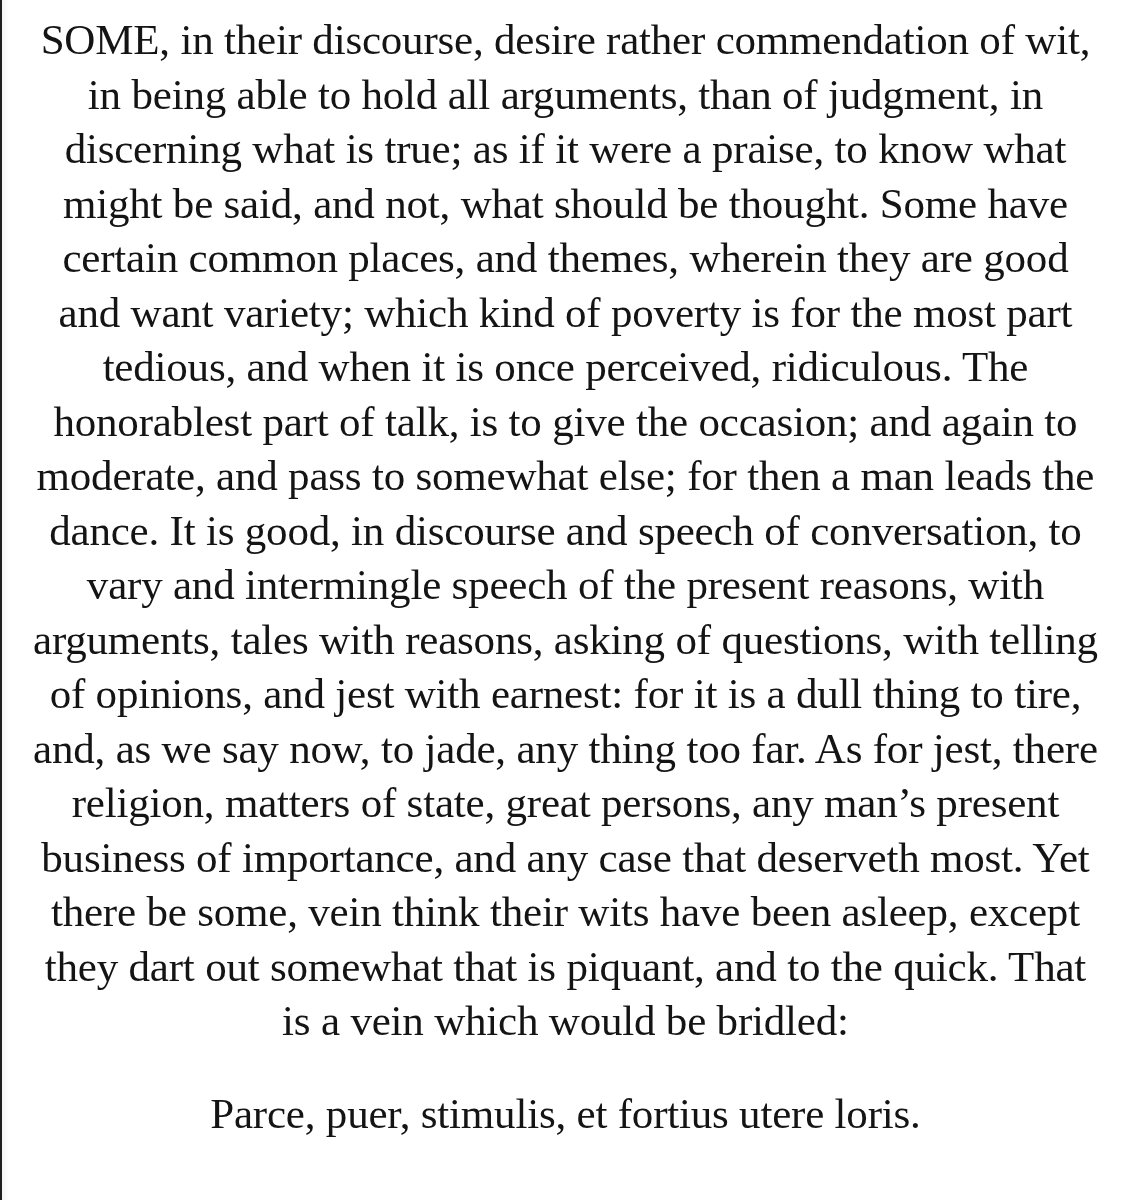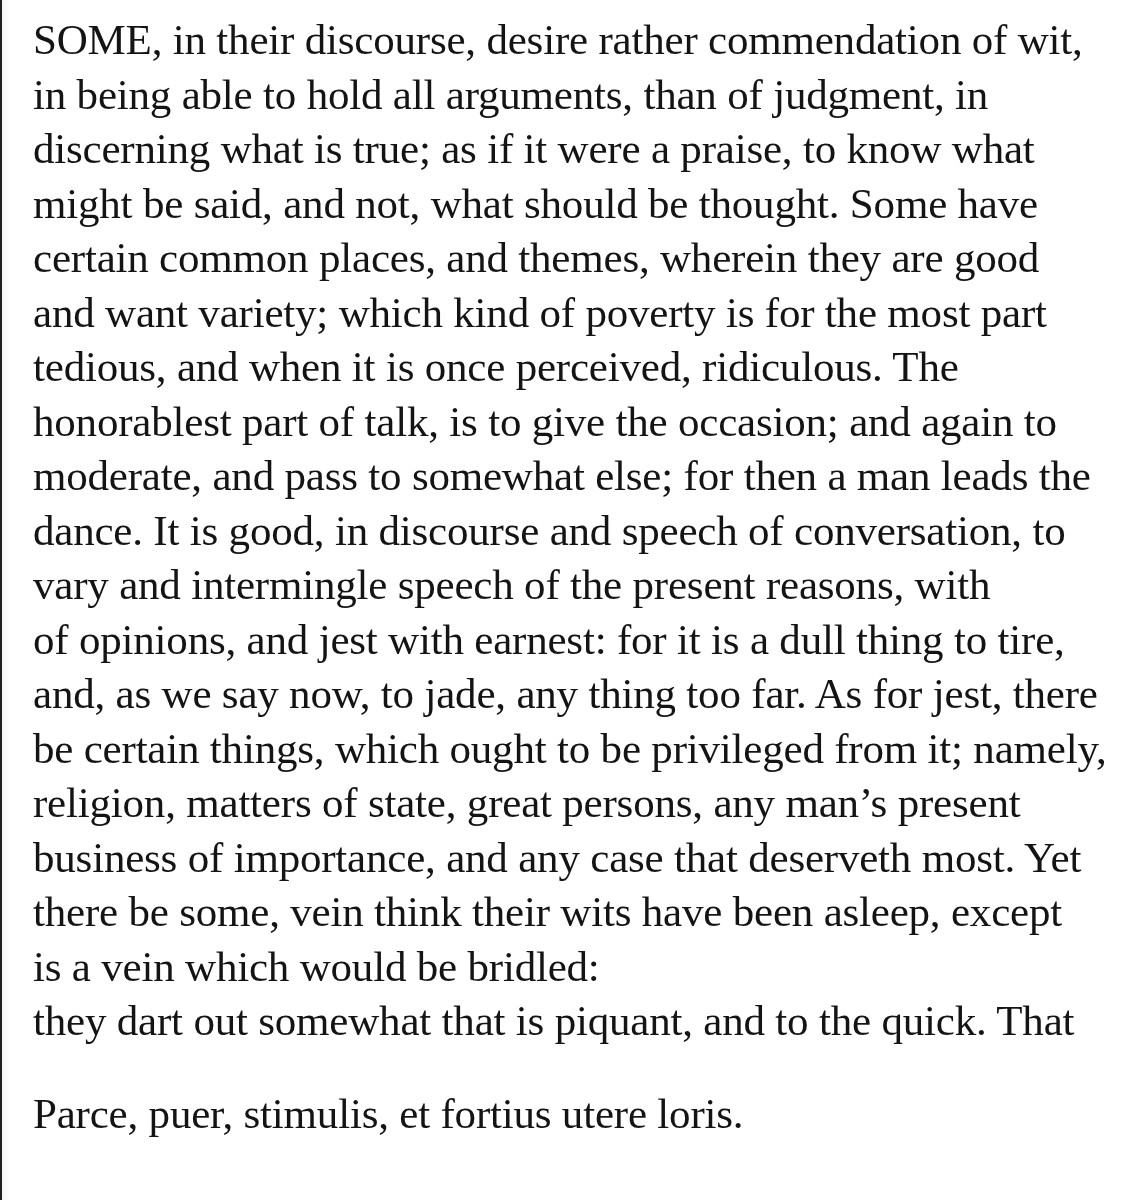--- a/index.html
+++ b/index.html
@@ -6,20 +6,21 @@
     margin: 0;
     padding: 0;
     background: #ffffff;
   }
   .page {
     position: relative;
     width: 1130px;
     height: 1200px;
     background: #ffffff;
     overflow: hidden;
+    text-align: center;
   }
   .edge-line {
     position: absolute;
     left: 0;
     top: 0;
     width: 2px;
     height: 1200px;
     background: #1e1e1e;
   }
   .edge-shade {
@@ -61,23 +62,23 @@
     <div class="text-line">in being able to hold all arguments, than of judgment, in</div>
     <div class="text-line">discerning what is true; as if it were a praise, to know what</div>
     <div class="text-line">might be said, and not, what should be thought. Some have</div>
     <div class="text-line">certain common places, and themes, wherein they are good</div>
     <div class="text-line">and want variety; which kind of poverty is for the most part</div>
     <div class="text-line">tedious, and when it is once perceived, ridiculous. The</div>
     <div class="text-line">honorablest part of talk, is to give the occasion; and again to</div>
     <div class="text-line">moderate, and pass to somewhat else; for then a man leads the</div>
     <div class="text-line">dance. It is good, in discourse and speech of conversation, to</div>
     <div class="text-line">vary and intermingle speech of the present reasons, with</div>
+    <div class="text-line">arguments, tales with reasons, asking of questions, with telling</div>
     <div class="text-line">of opinions, and jest with earnest: for it is a dull thing to tire,</div>
     <div class="text-line">and, as we say now, to jade, any thing too far. As for jest, there</div>
-    <div class="text-line">be certain things, which ought to be privileged from it; namely,</div>
     <div class="text-line">religion, matters of state, great persons, any man’s present</div>
     <div class="text-line">business of importance, and any case that deserveth most. Yet</div>
     <div class="text-line">there be some, vein think their wits have been asleep, except</div>
+    <div class="text-line">they dart out somewhat that is piquant, and to the quick. That</div>
     <div class="text-line">is a vein which would be bridled:</div>
-    <div class="text-line">they dart out somewhat that is piquant, and to the quick. That</div>
     <div class="latin-quote">Parce, puer, stimulis, et fortius utere loris.</div>
   </div>
 </div>
 
 </body></html>

